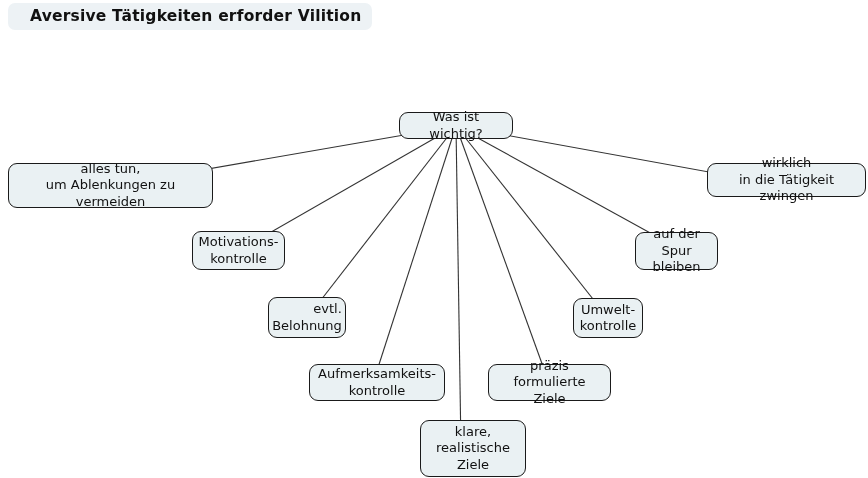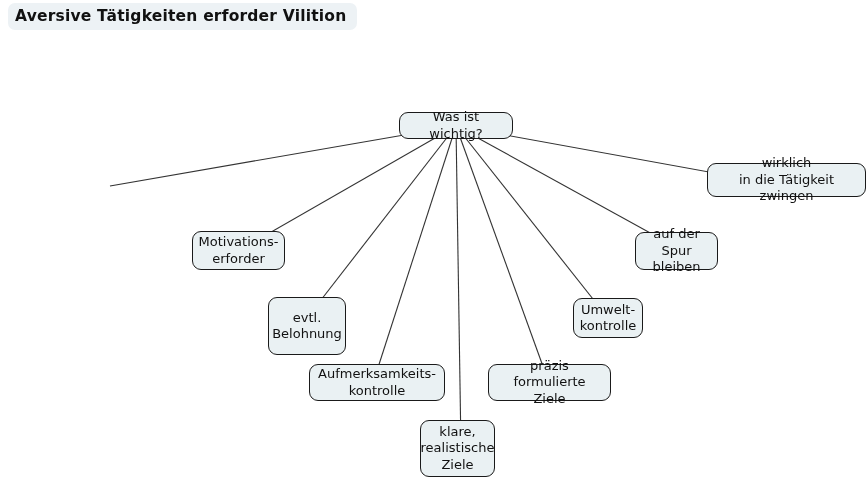--- a/index.html
+++ b/index.html
@@ -18,21 +18,21 @@
     background: var(--background);
     font-family: "DejaVu Sans", "Liberation Sans", sans-serif;
     overflow: hidden;
   }
   .map-title {
     position: absolute;
     left: 8px;
     top: 3px;
     background: var(--title-fill);
     border-radius: 7px;
-    padding: 4px 11px 5px 7px;
+    padding: 4px 11px 5px 22px;
     font-size: 15.5px;
     font-weight: bold;
     color: var(--text);
     letter-spacing: 0.2px;
     white-space: nowrap;
   }
   .edges {
     position: absolute;
     left: 0;
     top: 0;
@@ -54,23 +54,23 @@
     border-radius: 9px;
     font-size: 13px;
     line-height: 1.26;
     color: var(--text);
     padding: 2px 10px;
     cursor: default;
   }
   .node-root   { left: 399px; top: 112px; width: 114px; height: 27px; border-width: 1.5px; }
   .node-c0     { left: 8px;   top: 163px; width: 205px; height: 45px; }
   .node-c1     { left: 192px; top: 231px; width: 93px;  height: 39px; }
-  .node-c2     { left: 268px; top: 297px; width: 78px;  height: 58px; }
+  .node-c2     { left: 268px; top: 297px; width: 78px;  height: 41px; text-align: right; }
   .node-c3     { left: 309px; top: 364px; width: 136px; height: 37px; }
-  .node-c4     { left: 420px; top: 420px; width: 75px;  height: 57px; }
+  .node-c4     { left: 420px; top: 420px; width: 106px;  height: 57px; }
   .node-c5     { left: 488px; top: 364px; width: 123px; height: 37px; }
   .node-c6     { left: 573px; top: 298px; width: 70px;  height: 40px; text-align: center; }
   .node-c7     { left: 635px; top: 232px; width: 83px;  height: 38px; }
   .node-c8     { left: 707px; top: 163px; width: 159px; height: 34px; }
 </style>
 </head>
 <body>
 
 <div class="stage">
 
@@ -83,23 +83,25 @@
     <line x1="456" y1="126" x2="373" y2="383"></line>
     <line x1="456" y1="126" x2="461" y2="449"></line>
     <line x1="456" y1="126" x2="549" y2="383"></line>
     <line x1="456" y1="126" x2="608" y2="318"></line>
     <line x1="456" y1="126" x2="683" y2="251"></line>
     <line x1="456" y1="126" x2="786" y2="186"></line>
   </svg>
 
   <div class="node node-root">Was ist wichtig?</div>
 
+  <div class="node node-c0">alles tun,
+um Ablenkungen zu vermeiden</div>
 
   <div class="node node-c1">Motivations-
-erforder</div>
+kontrolle</div>
 
   <div class="node node-c2">evtl.
 Belohnung</div>
 
   <div class="node node-c3">Aufmerksamkeits-
 kontrolle</div>
 
   <div class="node node-c4">klare,
 realistische
 Ziele</div>

